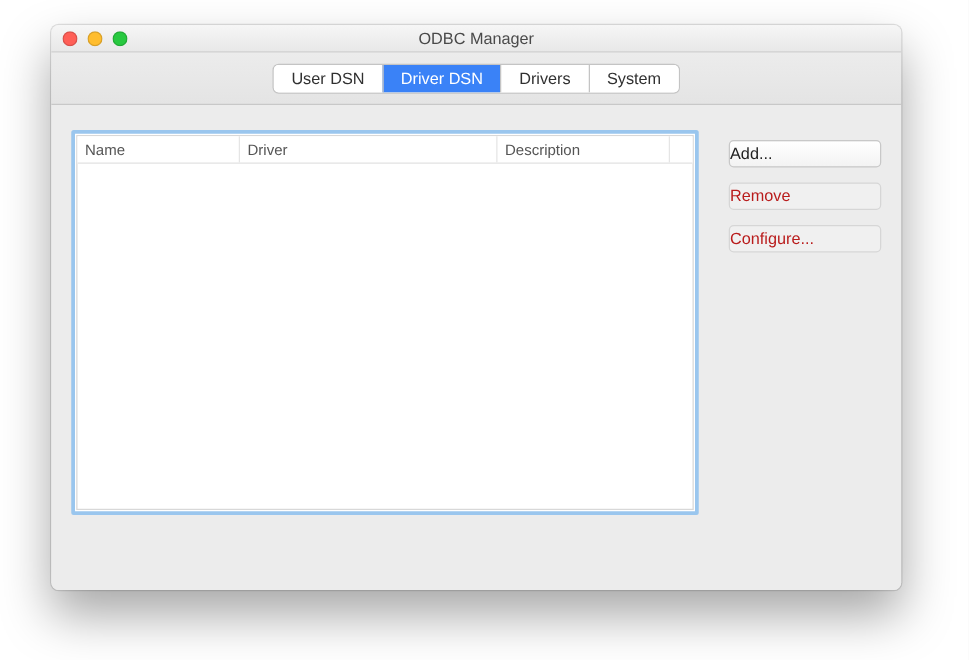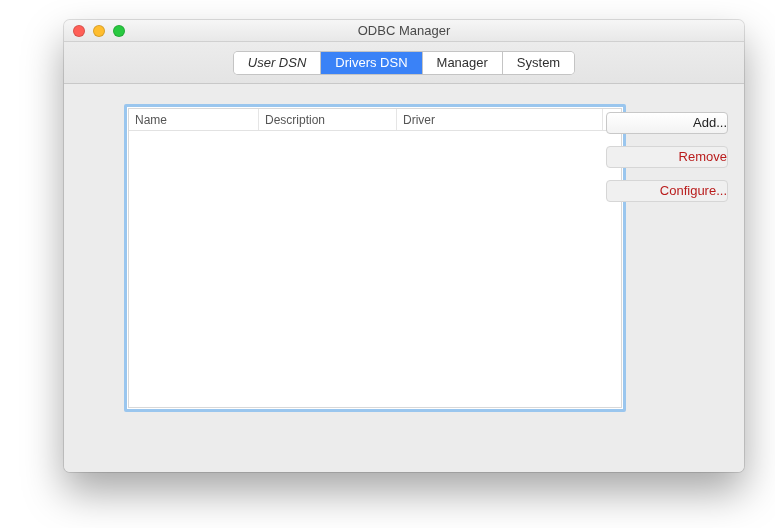--- a/index.html
+++ b/index.html
@@ -8,21 +8,21 @@
     padding: 0;
     width: 775px;
     height: 528px;
     font-family: -apple-system, BlinkMacSystemFont, "Helvetica Neue", Arial, sans-serif;
     font-size: 13px;
     background: transparent;
     position: relative;
   }
   .window {
     position: absolute;
-    left: 64px;
+    left: 41px;
     top: 20px;
     width: 680px;
     height: 452px;
     background: #ececec;
     border-radius: 6px;
     box-shadow: 0 20px 40px rgba(0,0,0,0.35), 0 0 0 1px rgba(0,0,0,0.12);
     overflow: hidden;
   }
   .titlebar {
     height: 22px;
@@ -72,41 +72,40 @@
   .segment {
     padding: 0 14px;
     font-size: 13px;
     display: flex;
     align-items: center;
     color: #303030;
     background: #ffffff;
     border-left: 1px solid #c4c4c4;
     cursor: default;
   }
-  .segment:first-child { border-left: none; font-style: italic; }
+  .segment:first-child { border-left: none; }
   .segment.selected {
     background: #3a82f7;
     color: #fff;
   }
   .content {
     position: absolute;
     left: 0; right: 0; top: 64px; bottom: 0;
     background: #ececec;
   }
   .table-frame {
     position: absolute;
     left: 16px;
     top: 20px;
     width: 502px;
     height: 308px;
     border: 3px solid #9ac6ee;
     border-radius: 2px;
     padding: 1px;
     background: #fff;
-    margin-left: 44px;
   }
   .table-inner {
     width: 100%;
     height: 100%;
     border: 1px solid #d8d8d8;
     background: #fff;
     position: relative;
   }
   .table-header {
     height: 22px;
@@ -132,27 +131,26 @@
     top: 28px;
     width: 122px;
     display: flex;
     flex-direction: column;
     gap: 12px;
   }
   .mac-button {
     height: 22px;
     border-radius: 4px;
     font-size: 13px;
-    text-align: right;
+    text-align: left;
     line-height: 20px;
     background: linear-gradient(#ffffff, #f3f3f3);
     border: 1px solid #c8c8c8;
     color: #222;
     cursor: default;
-    padding-left: 37px;
   }
   .mac-button.disabled {
     background: #f0f0f0;
     color: #b91c1c;
     border: 1px solid #d6d6d6;
   }
 </style>
 </head>
 <body>
 
@@ -166,44 +164,44 @@
     </div>
     <div class="window-title">ODBC Manager</div>
   </div>
 
   <div class="toolbar">
     <div class="segmented">
       <div class="segment">
           <span>User DSN</span>
         </div>
       <div class="segment selected">
-          <span>Drivers DSN</span>
+          <span>Driver DSN</span>
         </div>
       <div class="segment">
-          <span>Manager</span>
+          <span>Drivers</span>
         </div>
       <div class="segment">
           <span>System</span>
         </div>
     </div>
   </div>
 
   <div class="content">
 
     <div class="table-frame">
       <div class="table-inner">
         <div class="table-header">
           <div class="col col-name">
               <span>Name</span>
             </div>
+          <div class="col col-driver">
+              <span>Driver</span>
+            </div>
           <div class="col col-desc">
               <span>Description</span>
-            </div>
-          <div class="col col-driver">
-              <span>Driver</span>
             </div>
           <div class="col col-spacer"></div>
         </div>
       </div>
     </div>
 
     <div class="sidebar-buttons">
       <div class="mac-button"><span>Add...</span></div>
       <div class="mac-button disabled"><span>Remove</span></div>
       <div class="mac-button disabled"><span>Configure...</span></div>

